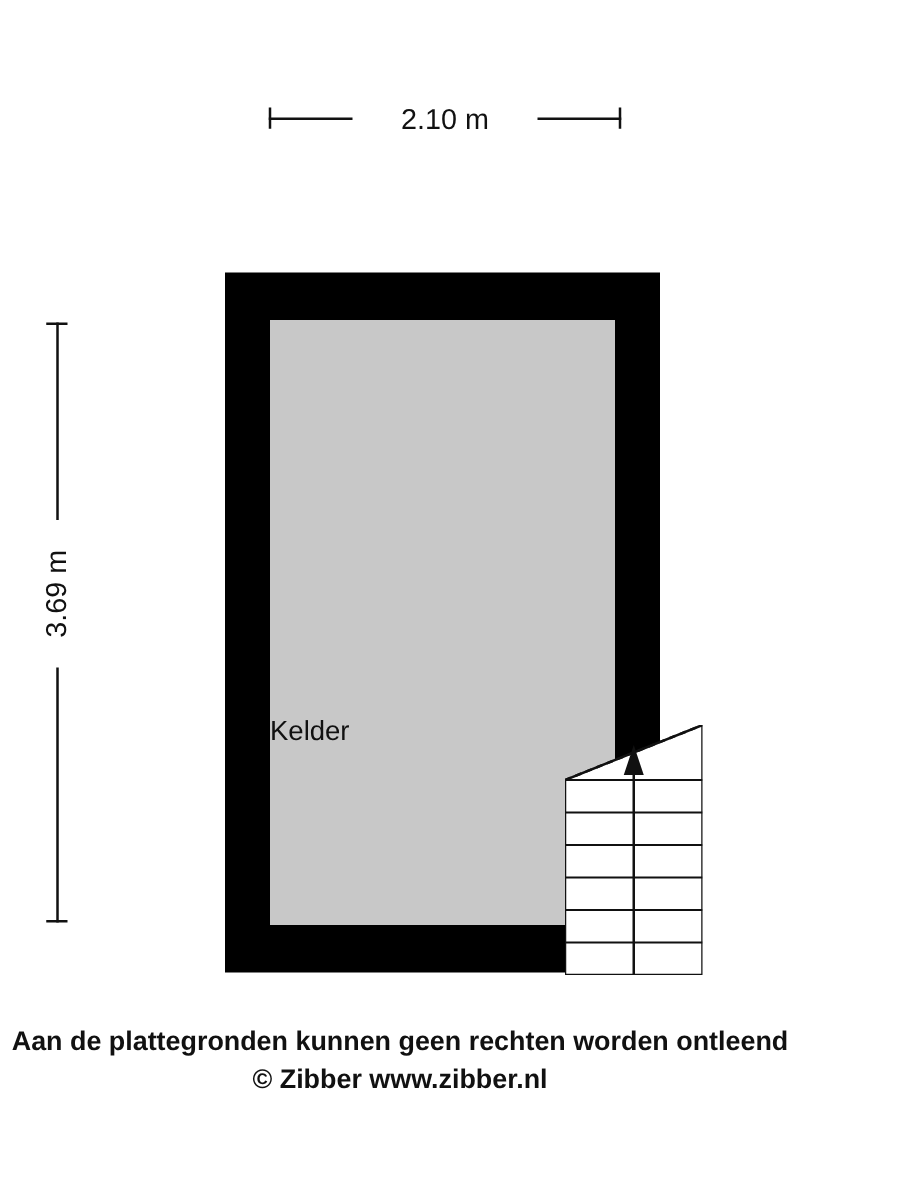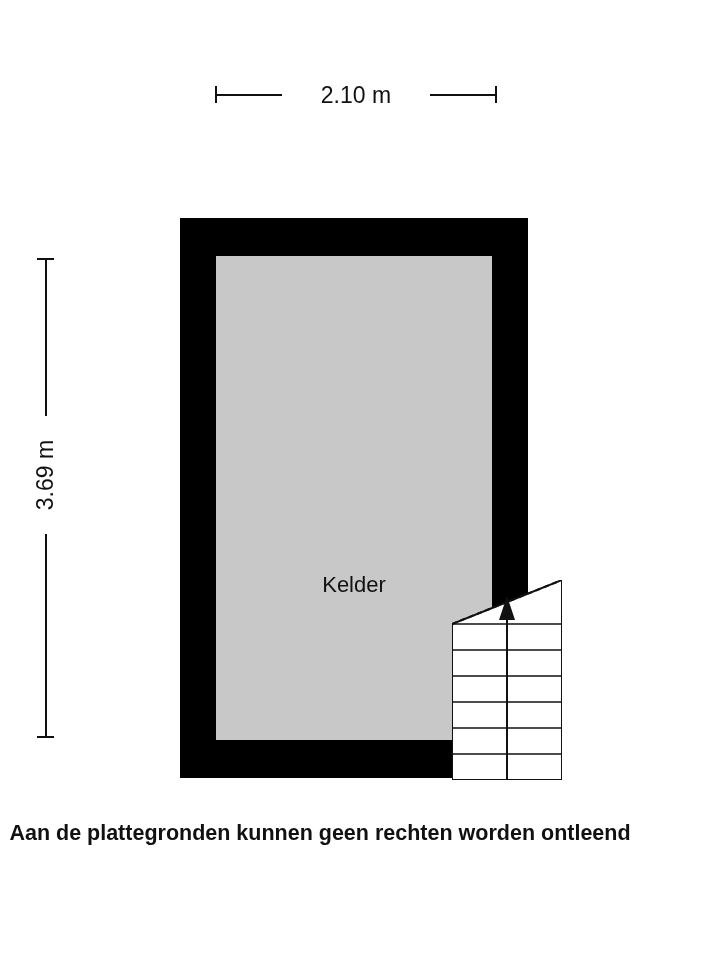--- a/index.html
+++ b/index.html
@@ -118,21 +118,20 @@
     top: 38px;
     width: 276px;
     height: 484px;
     background: #c8c8c8;
   }
   .room-label {
     position: absolute;
     left: 0;
     top: 316px;
     width: 276px;
-    text-align: center;
     font-size: 22px;
     color: #111111;
   }
 
   
   .stairs {
     position: absolute;
     left: 236px;
     top: 324px;
     width: 110px;
@@ -199,15 +198,16 @@
 
         <polygon points="55,16 47,40 63,40" fill="#111111"></polygon>
       </svg>
 
       <div class="room-label">Kelder</div>
     </div>
   </div>
 
   <div class="footer">
     <div class="line1">Aan de plattegronden kunnen geen rechten worden ontleend</div>
+    <div class="line2">© Zibber www.zibber.nl</div>
   </div>
 
 </div>
 
 </body></html>

